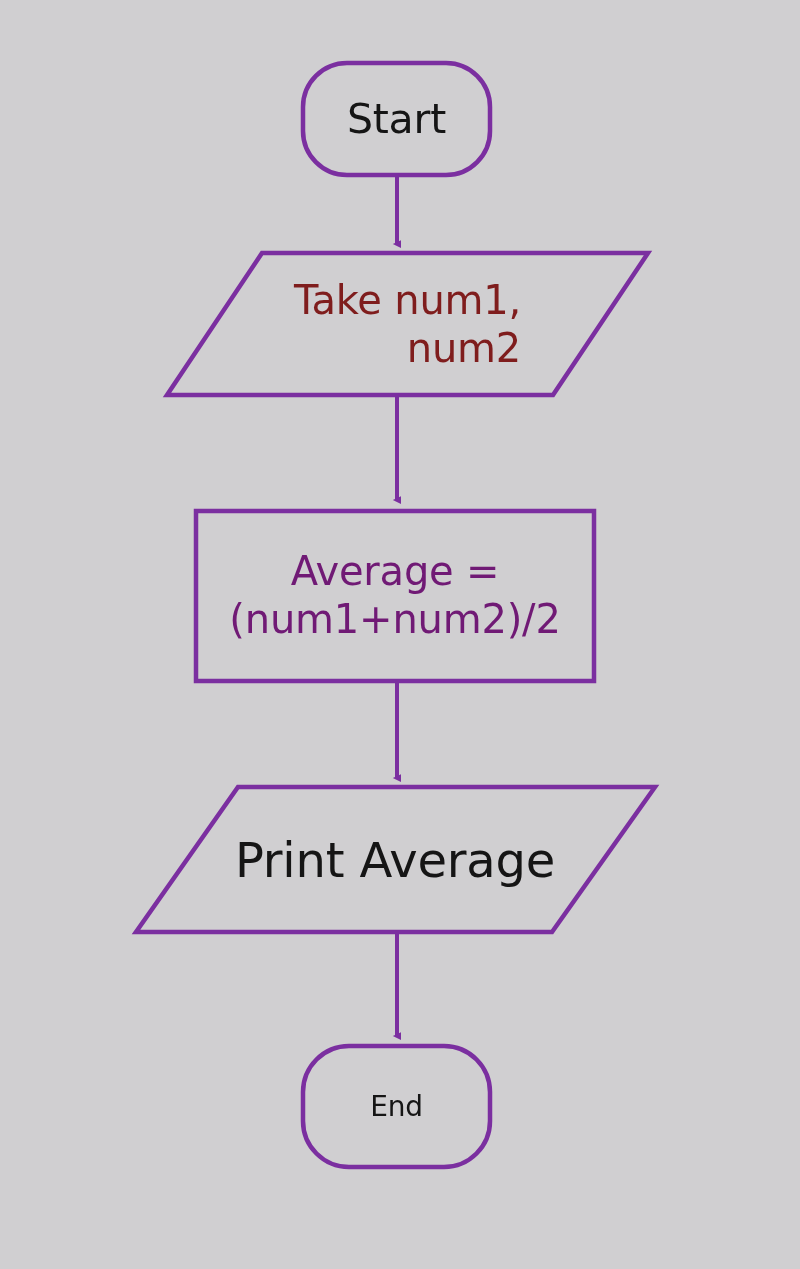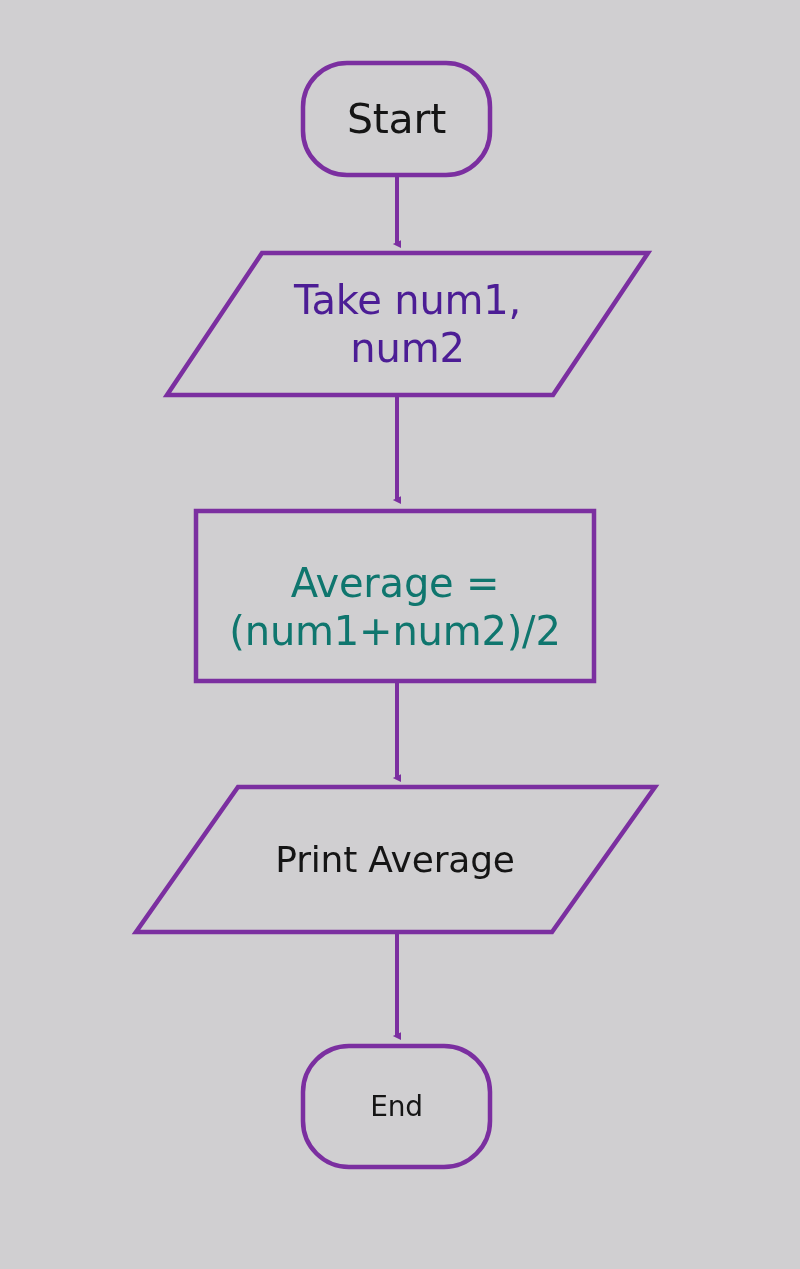--- a/index.html
+++ b/index.html
@@ -65,21 +65,21 @@
     width: 398px;
     height: 171px;
     font-size: 40px;
   }
   
   #label-output {
     left: 205px;
     top: 788px;
     width: 380px;
     height: 144px;
-    font-size: 36px;
+    font-size: 48px;
   }
   
   #label-end {
     left: 303px;
     top: 1046px;
     width: 187px;
     height: 122px;
     font-size: 28px;
   }
 </style>
@@ -111,23 +111,23 @@
     <polygon points="238,787 655,787 552,932 136,932" fill="none" stroke="#7b2fa0" stroke-width="4.5" stroke-linejoin="miter"></polygon>
 
     <line x1="397" y1="932" x2="397" y2="1036" stroke="#7b2fa0" stroke-width="4" marker-end="url(#arrowhead)"></line>
 
     <rect x="303" y="1046" width="187" height="121" rx="46" ry="46" fill="none" stroke="#7b2fa0" stroke-width="4.5"></rect>
 
   </svg>
 
   <div class="node-label" id="label-start" style="color: rgb(21, 21, 21);">Start</div>
 
-  <div class="node-label" id="label-input" style="color: #4c1d95;">Take num1,
+  <div class="node-label" id="label-input" style="color: #7f1d1d; text-align: right;">Take num1,
 num2</div>
 
-  <div class="node-label" id="label-process" style="color: #0f766e; margin-top: 12px;">Average =
+  <div class="node-label" id="label-process" style="color: #701a75;">Average =
 (num1+num2)/2</div>
 
   <div class="node-label" id="label-output" style="color: rgb(21, 21, 21);">Print Average</div>
 
   <div class="node-label" id="label-end" style="color: rgb(21, 21, 21);">End</div>
 
 </div>
 
 </body></html>

